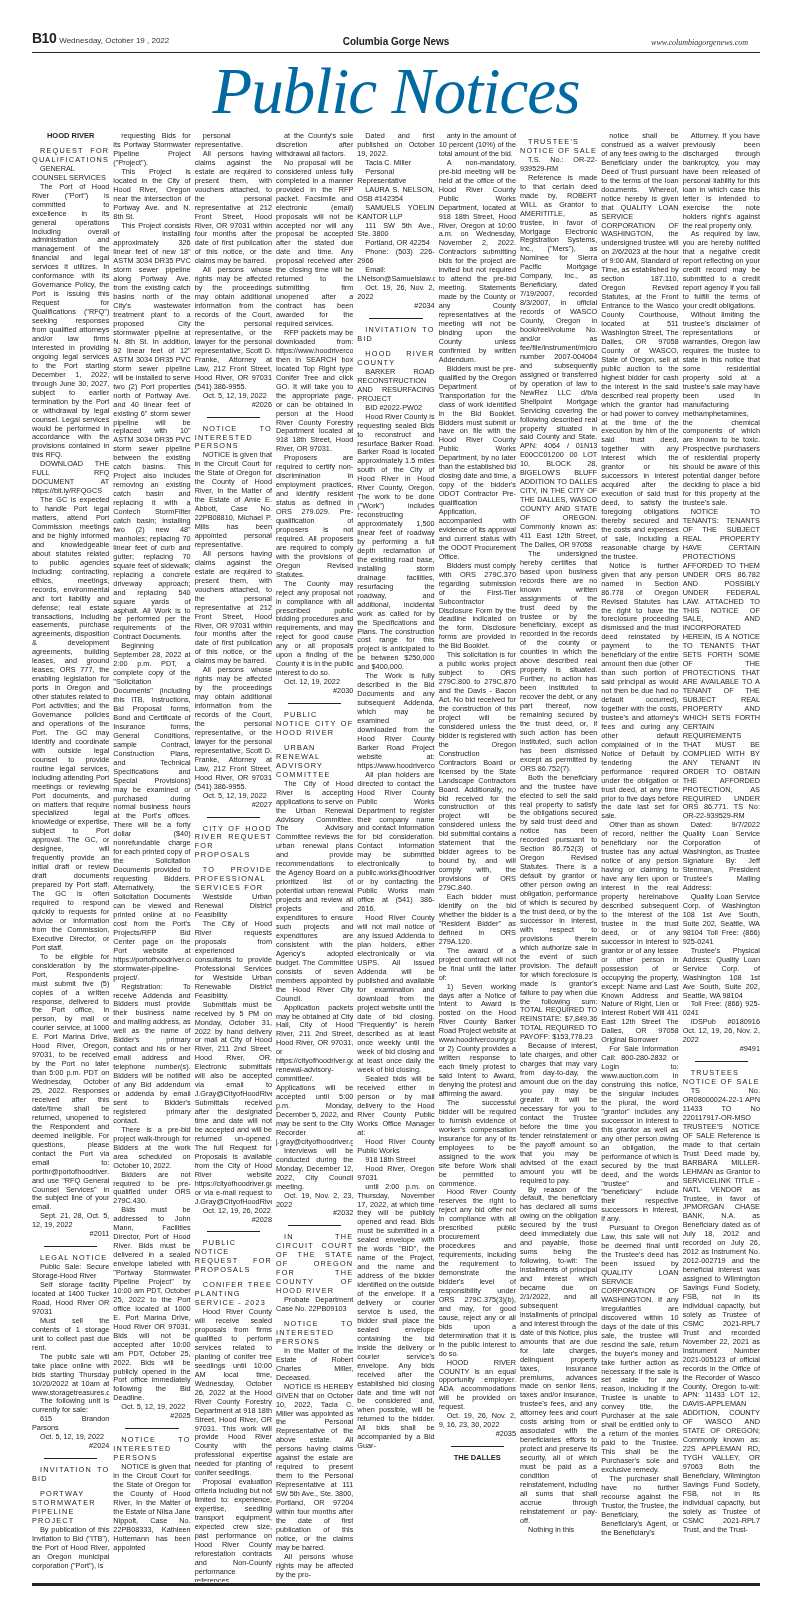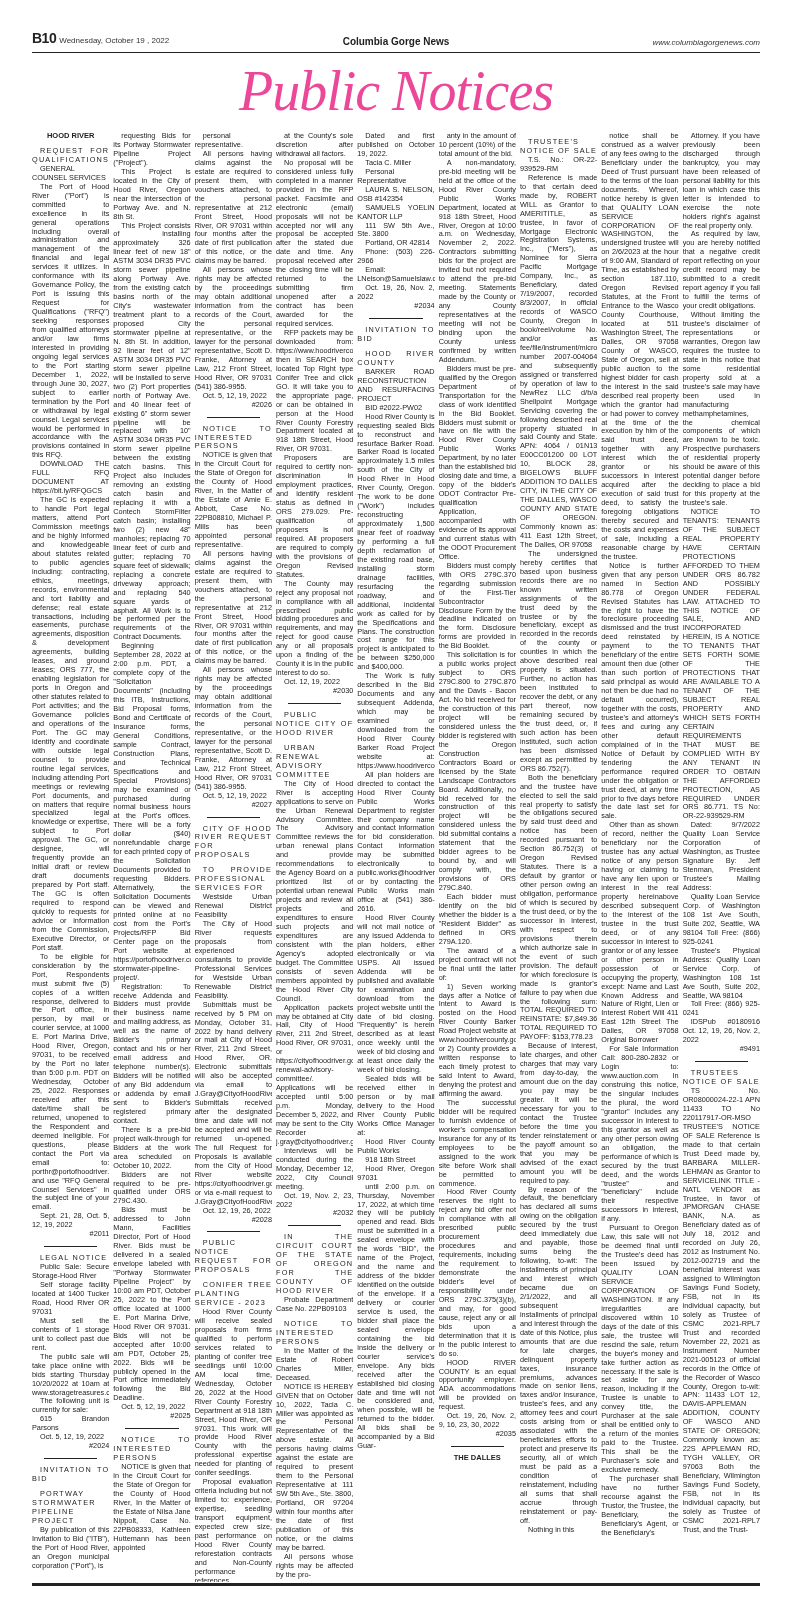--- a/index.html
+++ b/index.html
@@ -2,22 +2,22 @@
 <html><head>
 <meta charset="utf-8">
 <style>
   html,body{margin:0;padding:0;background:#fff;}
   body{width:792px;height:1620px;overflow:hidden;position:relative;font-family:"Liberation Sans",sans-serif;color:#222;}
   .hdr{position:absolute;left:32px;right:32px;top:30px;height:22px;border-bottom:1.5px solid #222;font-family:"Liberation Sans",sans-serif;}
   .hdr .pg{position:absolute;left:0;top:0;font-size:11px;}
   .hdr .pg b{font-size:14px;font-weight:bold;letter-spacing:-0.5px;}
   .hdr .pg span{font-size:8px;color:#333;}
   .hdr .paper{position:absolute;left:0;right:0;text-align:center;top:6px;font-size:10px;font-weight:bold;}
-  .hdr .url{position:absolute;right:0;top:8px;font-size:8px;font-style:italic;color:#333;}
-  .title{position:absolute;left:0;right:0;top:60px;text-align:center;font-family:"Liberation Serif",serif;font-style:italic;font-size:56px;line-height:62px;letter-spacing:-1px;color:#ec4899;}
+  .hdr .url{position:absolute;right:12px;top:8px;font-size:8px;font-style:italic;color:#333;font-family:Liberation Serif, serif;}
+  .title{position:absolute;left:0;right:0;top:60px;text-align:center;font-family:"Liberation Serif",serif;font-style:italic;font-size:65px;line-height:62px;letter-spacing:-1px;color:#0369a1;}
   .cols{position:absolute;left:32px;top:132px;width:728px;height:1450px;display:flex;gap:4px;}
   .col{flex:1;overflow:hidden;font-size:7.3px;line-height:8.95px;text-align:justify;color:#222;}
   .col p{margin:0;text-indent:8px;}
   .col .head{text-align:center;font-weight:bold;text-indent:0;margin:0 0 6px;font-size:7.5px;}
   .col .t{text-indent:8px;letter-spacing:1.2px;text-transform:uppercase;margin-top:6px;}
   .col .num{text-align:right;text-indent:0;}
   .col .rule{border-top:1px solid #222;margin:7px 12px;}
   .bottom{position:absolute;left:32px;right:32px;top:1583px;border-top:3px solid #222;}
 </style>
 </head>
@@ -123,21 +123,21 @@
       <p class="">NOTICE IS HEREBY GIVEN that on October 10, 2022, Tacia C. Miller was appointed as the Personal Representative of the above estate. All persons having claims against the estate are required to present them to the Personal Representative at 111 SW 5th Ave., Ste. 3800, Portland, OR 97204 within four months after the date of first publication of this notice, or the claims may be barred.</p>
       <p class="">All persons whose rights may be affected by the pro-</p>
     </div>
     <div class="col">
       <p class="">Dated and first published on October 19, 2022.</p>
       <p class="">Tacia C. Miller</p>
       <p class="">Personal Representative</p>
       <p class="">LAURA S. NELSON, OSB #142354</p>
       <p class="">SAMUELS YOELIN KANTOR LLP</p>
       <p class="">111 SW 5th Ave., Ste. 3800</p>
-      <p class="">Portland, OR 42814</p>
+      <p class="">Portland, OR 42254</p>
       <p class="">Phone: (503) 226-2966</p>
       <p class="">Email: LNelson@Samuelslaw.com</p>
       <p class="">Oct. 19, 26, Nov. 2, 2022</p>
       <p class="num">#2034</p>
       <div class="rule"></div>
       <p class="t">INVITATION TO BID</p>
       <p class="t">HOOD RIVER COUNTY</p>
       <p class="">BARKER ROAD RECONSTRUCTION AND RESURFACING PROJECT</p>
       <p class="">BID #2022-PW02</p>
       <p class="">Hood River County is requesting sealed Bids to reconstruct and resurface Barker Road. Barker Road is located approximately 1.5 miles south of the City of Hood River in Hood River County, Oregon. The work to be done ("Work") includes reconstructing approximately 1,500 linear feet of roadway by performing a full depth reclamation of the existing road base, installing storm drainage facilities, resurfacing the roadway, and additional, incidental work as called for by the Specifications and Plans. The construction cost range for this project is anticipated to be between $250,000 and $400,000.</p>

